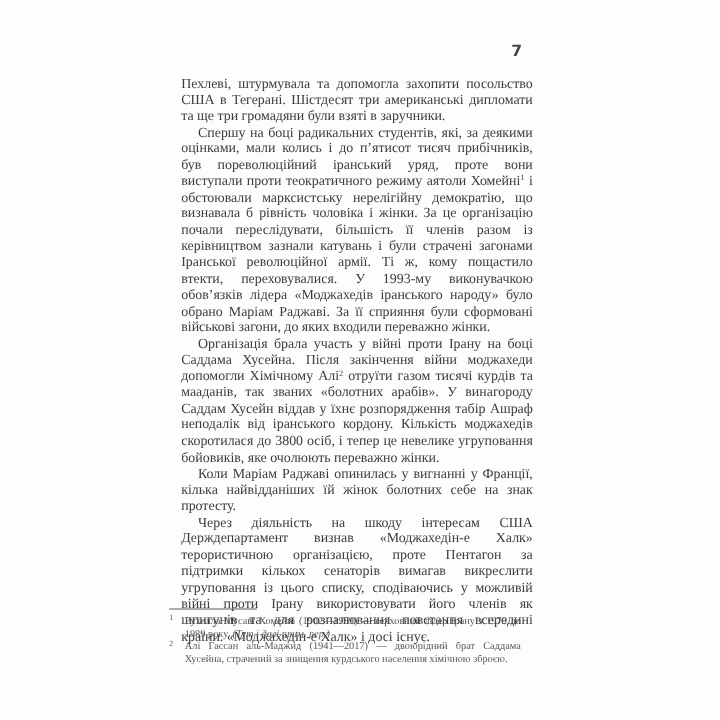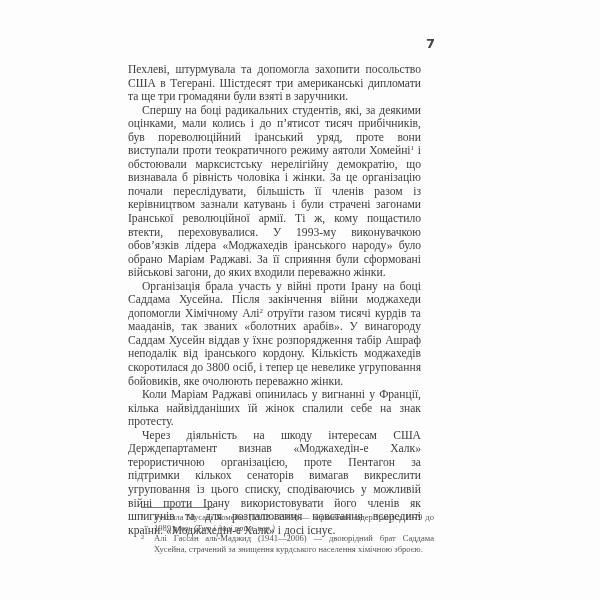--- a/index.html
+++ b/index.html
@@ -25,21 +25,21 @@
       position: absolute;
       left: 426px;
       top: 36px;
       font-size: 13px;
       font-weight: bold;
       color: #444;
       font-family: "DejaVu Sans", sans-serif;
     }
     .body-text {
       position: absolute;
-      left: 128px;
+      left: 151px;
       top: 63px;
       width: 293px;
       font-size: 11.6px;
       line-height: 13.55px;
       text-align: justify;
       hyphens: manual;
       color: #3c3c3c;
     }
     .body-text p {
       margin: 0;
@@ -92,32 +92,32 @@
 
   <div class="page-number">7</div>
 
   <div class="body-text">
     <p class="no-indent">Пехлеві, штурмувала та допомогла захопити посольство США в Тегерані. Шістдесят три американські дипломати та ще три громадяни були взяті в заручники.</p>
 
     <p><span>Спершу на боці радикальних студентів, які, за деякими оцінками, мали колись і до п’ятисот тисяч прибічників, був пореволюційний іранський уряд, проте вони виступали проти теократичного режиму аятоли Хомейні</span><sup>1</sup><span> і обстоювали марксистську нерелігійну демократію, що визнавала б рівність чоловіка і жінки. За це організацію почали переслідувати, більшість її членів разом із керівництвом зазнали катувань і були страчені загонами Іранської революційної армії. Ті ж, кому пощастило втекти, переховувалися. У 1993-му виконувачкою обов’язків лідера «Моджахедів іранського народу» було обрано Маріам Раджаві. За її сприяння були сформовані військові загони, до яких входили переважно жінки.</span></p>
 
     <p><span>Організація брала участь у війні проти Ірану на боці Саддама Хусейна. Після закінчення війни моджахеди допомогли Хімічному Алі</span><sup>2</sup><span> отруїти газом тисячі курдів та мааданів, так званих «болотних арабів». У винагороду Саддам Хусейн віддав у їхнє розпорядження табір Ашраф неподалік від іранського кордону. Кількість моджахедів скоротилася до 3800 осіб, і тепер це невелике угруповання бойовиків, яке очолюють переважно жінки.</span></p>
 
-    <p>Коли Маріам Раджаві опинилась у вигнанні у Франції, кілька найвідданіших їй жінок спалили себе на знак протесту.</p>
+    <p>Коли Маріам Раджаві опинилась у вигнанні у Франції, кілька найвідданіших їй жінок болотних себе на знак протесту.</p>
 
     <p>Через діяльність на шкоду інтересам США Держдепартамент визнав «Моджахедін-е Халк» терористичною організацією, проте Пентагон за підтримки кількох сенаторів вимагав викреслити угруповання із цього списку, сподіваючись у можливій війні проти Ірану використовувати його членів як шпигунів та для розпалювання повстання всередині країни. «Моджахедін-е Халк» і досі існує.</p>
 
   </div>
 
   <div class="footnote-rule"></div>
 
   <div class="footnotes">
     <div class="footnote">
       <span class="fn-mark">1</span>
       <span>Рухолла Мусаві Хомейні (1902—1989) — верховний лідер Ірану з 1979 до 1989 року. </span><span class="fn-italic">(Тут і далі прим. пер.)</span>
     </div>
     <div class="footnote">
       <span class="fn-mark">2</span>
-      <span>Алі Гассан аль-Маджид (1941—2006) — двоюрідний брат Саддама Хусейна, страчений за знищення курдського населення хімічною зброєю.</span>
+      <span>Алі Гассан аль-Маджид (1941—2017) — двоюрідний брат Саддама Хусейна, страчений за знищення курдського населення хімічною зброєю.</span>
     </div>
   </div>
 
 </div>
 
 </body></html>

